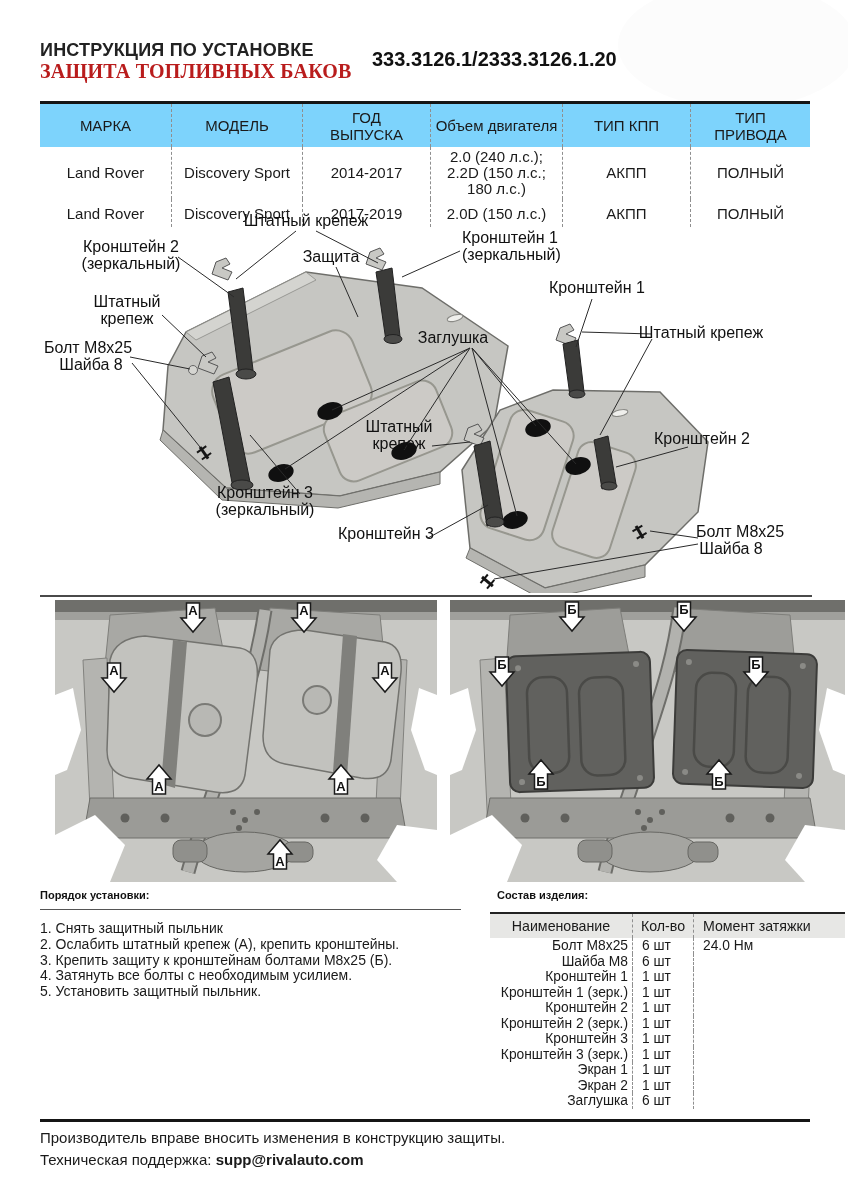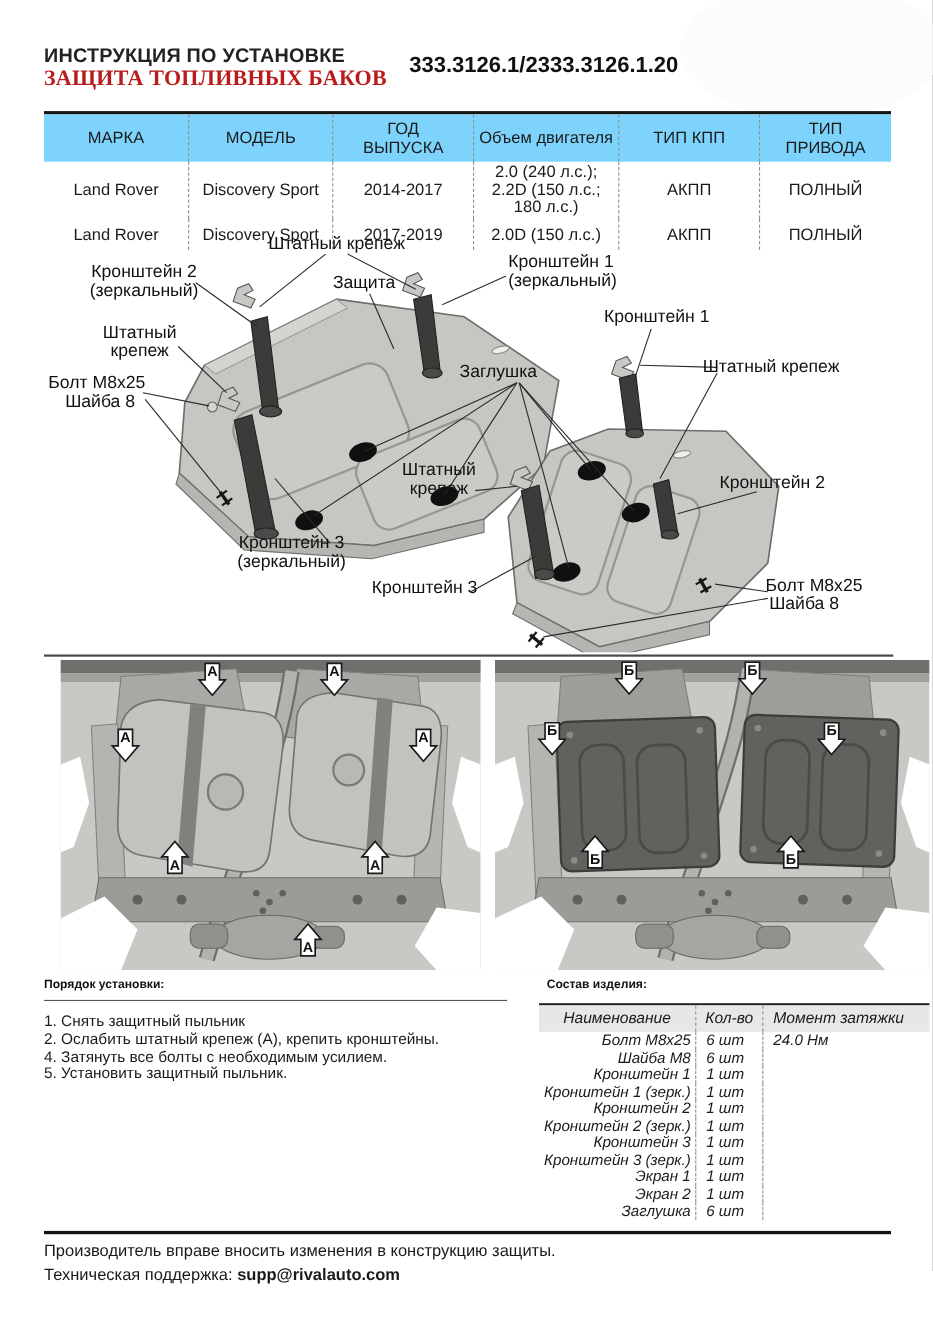--- a/index.html
+++ b/index.html
@@ -28,21 +28,21 @@
   .photoline{left:40px;top:595px;width:772px;height:2px;background:#4a4a4a;}
   .photoL{left:55px;top:600px;}
   .photoR{left:450px;top:600px;}
   .photo text{font-family:"Liberation Sans",sans-serif;font-size:13px;font-weight:bold;fill:#111;}
   
   .sechead{font-size:11px;font-weight:bold;color:#111;}
   .ihead{left:40px;top:889px;}
   .ihr{left:40px;top:909px;width:421px;height:1px;background:#555;}
   .steps{left:40px;top:921px;width:440px;font-size:14px;line-height:15.8px;}
   .phead-t{left:497px;top:889px;}
-  .ptable{left:490px;top:912px;width:355px;border-top:2px solid #222;font-style:italic;}
+  .ptable{left:490px;top:912px;width:355px;border-top:2px solid #222;}
   .pgrid{display:grid;grid-template-columns:142px 61px 152px;}
   .pghead{background:#e7e7e5;}
   .pc{font-size:13.8px;line-height:15.5px;box-sizing:border-box;}
   .pghead .pc{line-height:24px;font-size:14.2px;}
   .pc.cen{text-align:center;}
   .pc.rgt{text-align:right;padding-right:4px;}
   .pc.lft{padding-left:9px;}
   .pgrid .pc + .pc{border-left:1px dashed #8f8f8f;}
   
   .botline{left:40px;top:1119px;width:770px;height:3px;background:#151515;}
@@ -356,20 +356,21 @@
         <use href="#ar-up"></use>
         <text x="0" y="25.5" text-anchor="middle">Б</text>
       </g>
   </svg>
 
   <div class="abs sechead ihead">Порядок установки:</div>
   <div class="abs ihr"></div>
   <div class="abs steps">
     <div>1. Снять защитный пыльник</div>
     <div>2. Ослабить штатный крепеж (А), крепить кронштейны.</div>
+    <div>3. Крепить защиту к кронштейнам болтами М8х25 (Б).</div>
     <div>4. Затянуть все болты с необходимым усилием.</div>
     <div>5. Установить защитный пыльник.</div>
   </div>
 
   <div class="abs sechead phead-t">Состав изделия:</div>
   <div class="abs ptable">
     <div class="pgrid pghead">
       <div class="pc cen">Наименование</div>
       <div class="pc cen">Кол-во</div>
       <div class="pc lft">Момент затяжки</div>

